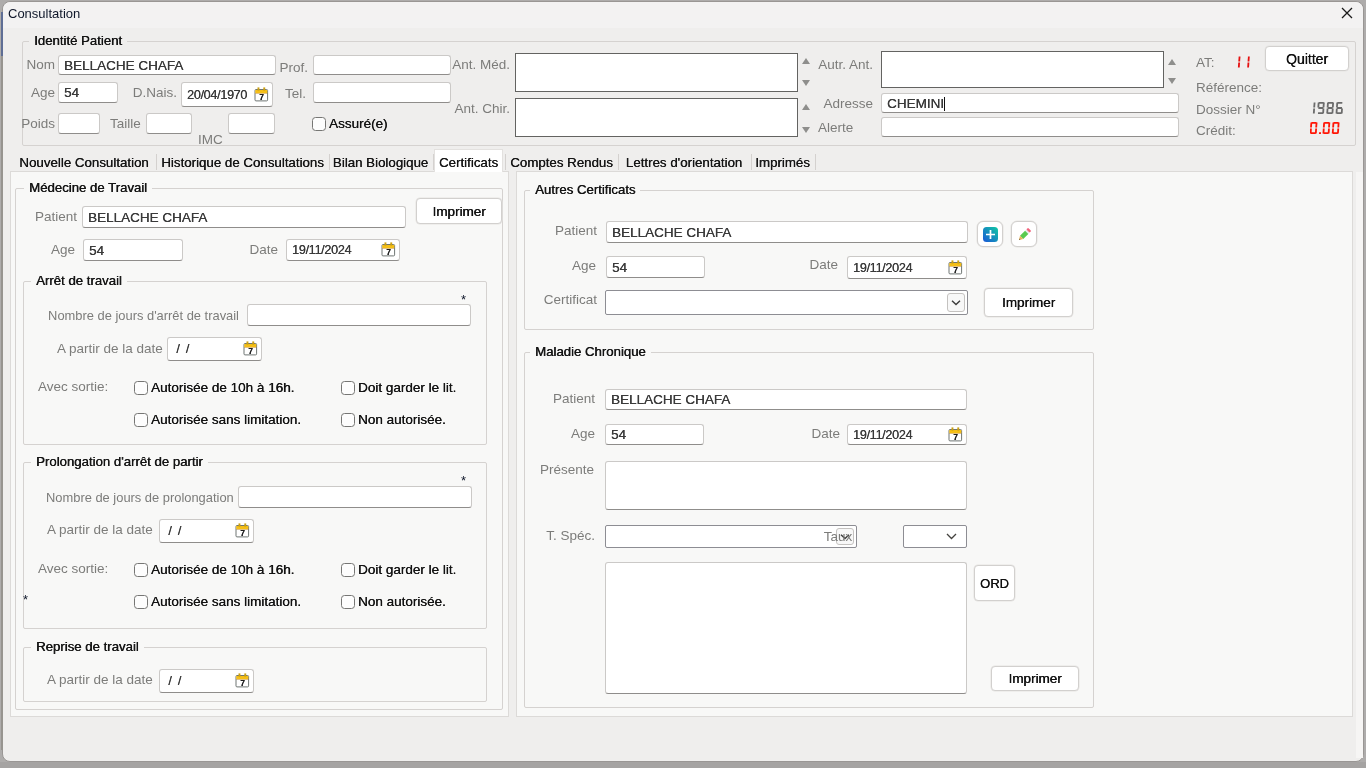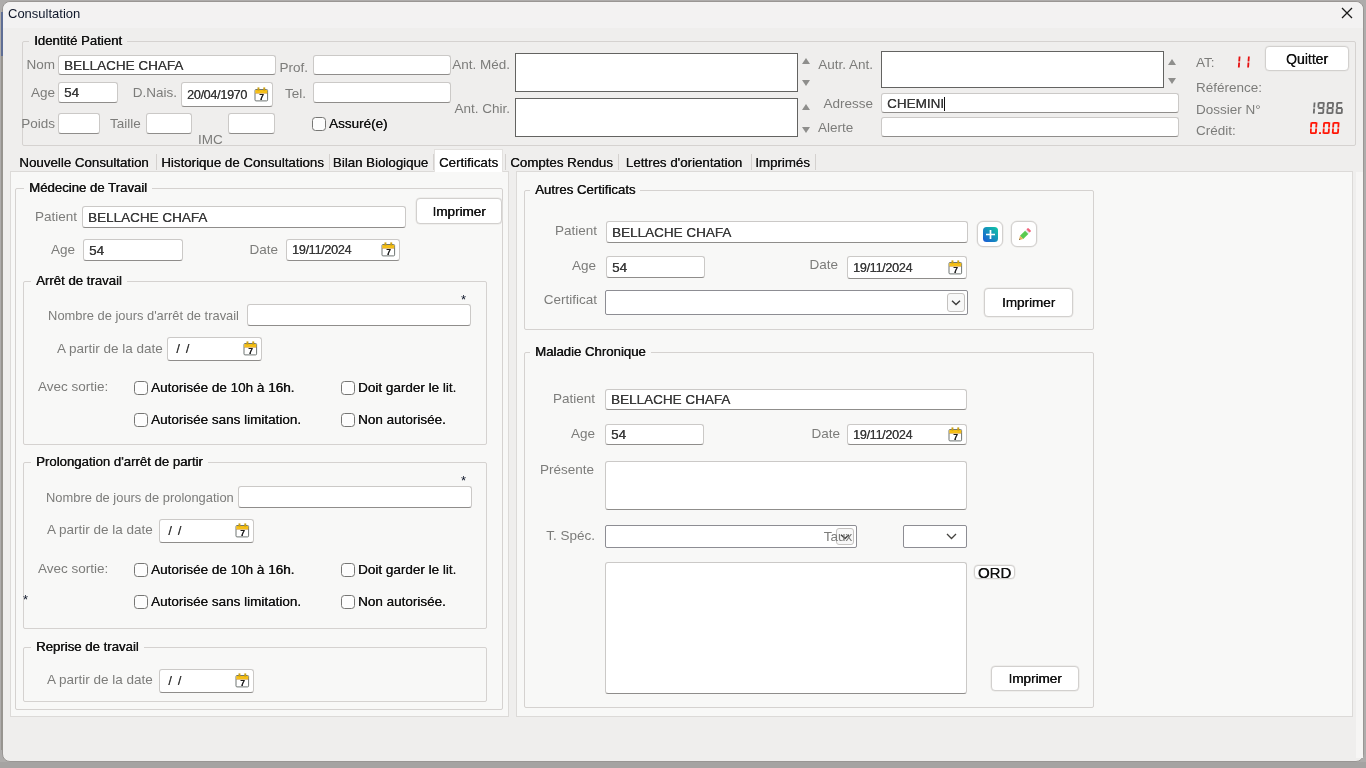--- a/index.html
+++ b/index.html
@@ -338,14 +338,14 @@
       </svg>
     </span>
   </div>
 <div class="lb" style="left:823px;top:529px;width:30px;text-align:center">Taux</div>
 <div class="combo" style="left:903px;top:525px;width:64px;height:23px;display:flex;align-items:center">
     <svg style="margin-left:42px" width="11" height="7" viewBox="0 0 11 7">
       <path d="M1 1 L5.5 5.5 L10 1" fill="none" stroke="#44423f" stroke-width="1.3"></path>
     </svg>
   </div>
 <div class="in" style="left:605px;top:562px;width:362px;height:132px"></div>
-<div class="btn" style="left:974px;top:565px;width:41px;height:14px;font-size:15px">ORD</div>
+<div class="btn" style="left:974px;top:565px;width:41px;height:36px;font-size:13px">ORD</div>
 <div class="btn" style="left:991px;top:666px;width:88px;height:25px;font-size:13.5px">Imprimer</div>
 <div style="position:absolute;left:1356px;top:172px;width:7px;height:586px;background:#f6f5f4"></div>
 </body></html>

